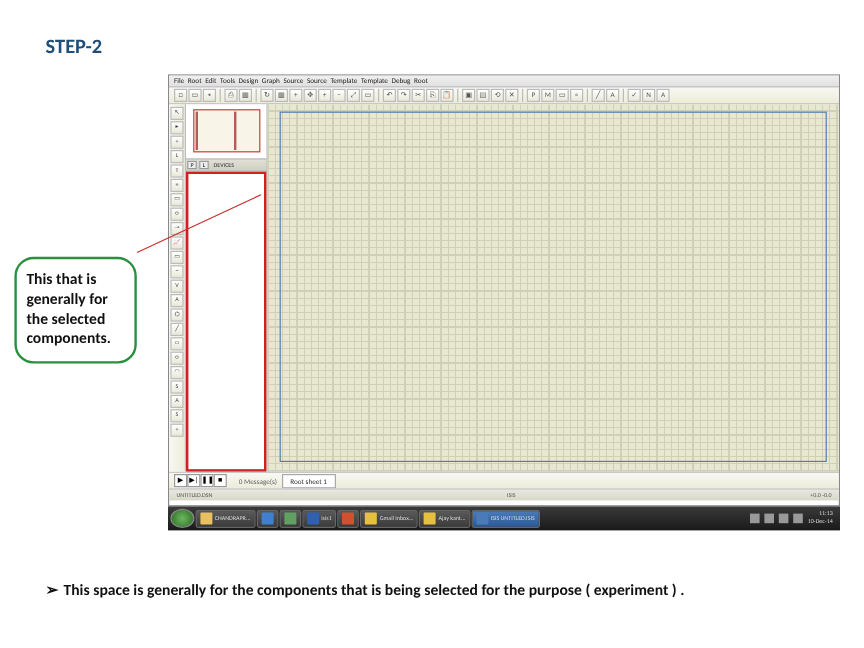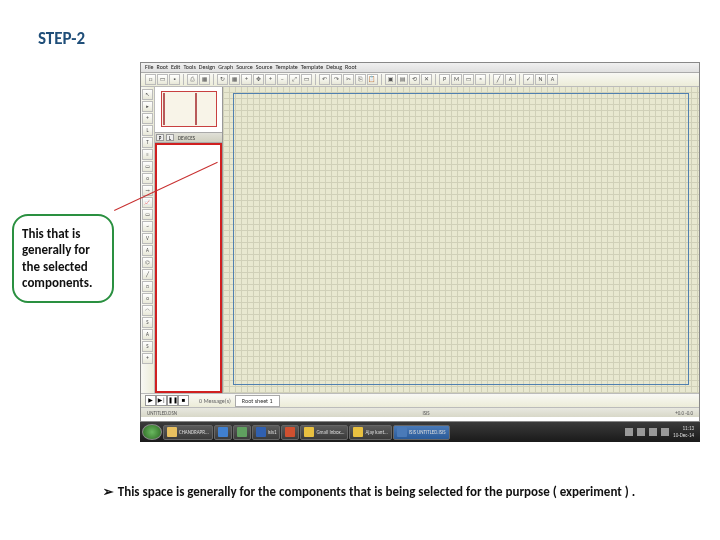--- a/index.html
+++ b/index.html
@@ -65,21 +65,21 @@
   .tbitem { height: 15px; background: linear-gradient(#5a5a5a,#3a3a3a); border: 1px solid #666; border-radius: 2px; padding: 0 3px; display: flex; align-items: center; gap: 2px; }
   .tbitem .ic { width: 10px; height: 10px; background: #888; border-radius: 1px; }
   .tbitem span { font-size: 5px; color: #ddd; }
   .tray { margin-left: auto; display: flex; align-items: center; gap: 4px; padding-right: 4px; }
   .tray .tic { width: 8px; height: 8px; background: #999; }
   .clock { font-size: 5px; color: #ddd; text-align: right; line-height: 7px; }
   
   .callout { position: absolute; top: 214px; left: 12px; width: 102px; padding: 10px 8px; border: 2px solid #2a9040; border-radius: 16px; background: #fff; font-size: 13px; font-weight: bold; line-height: 1.25; color: #111; }
   .callout-line { position: absolute; top: 210px; left: 114px; width: 114px; height: 1px; background: #c83030; transform-origin: 0 0; transform: rotate(-25deg); }
   
-  .bullet-row { position: absolute; top: 484px; left: 38px; right: 20px; font-size: 13px; font-weight: bold; color: #111; text-align: center; }
+  .bullet-row { position: absolute; top: 484px; left: 38px; right: 20px; font-size: 13px; font-weight: bold; color: #111; }
   .bullet-row .arrow { margin-right: 4px; }
 </style>
 </head>
 <body>
 
 <div class="step-title">STEP-2</div>
 
 <div class="app-window">
   <div class="menubar">
     <span>File</span>

